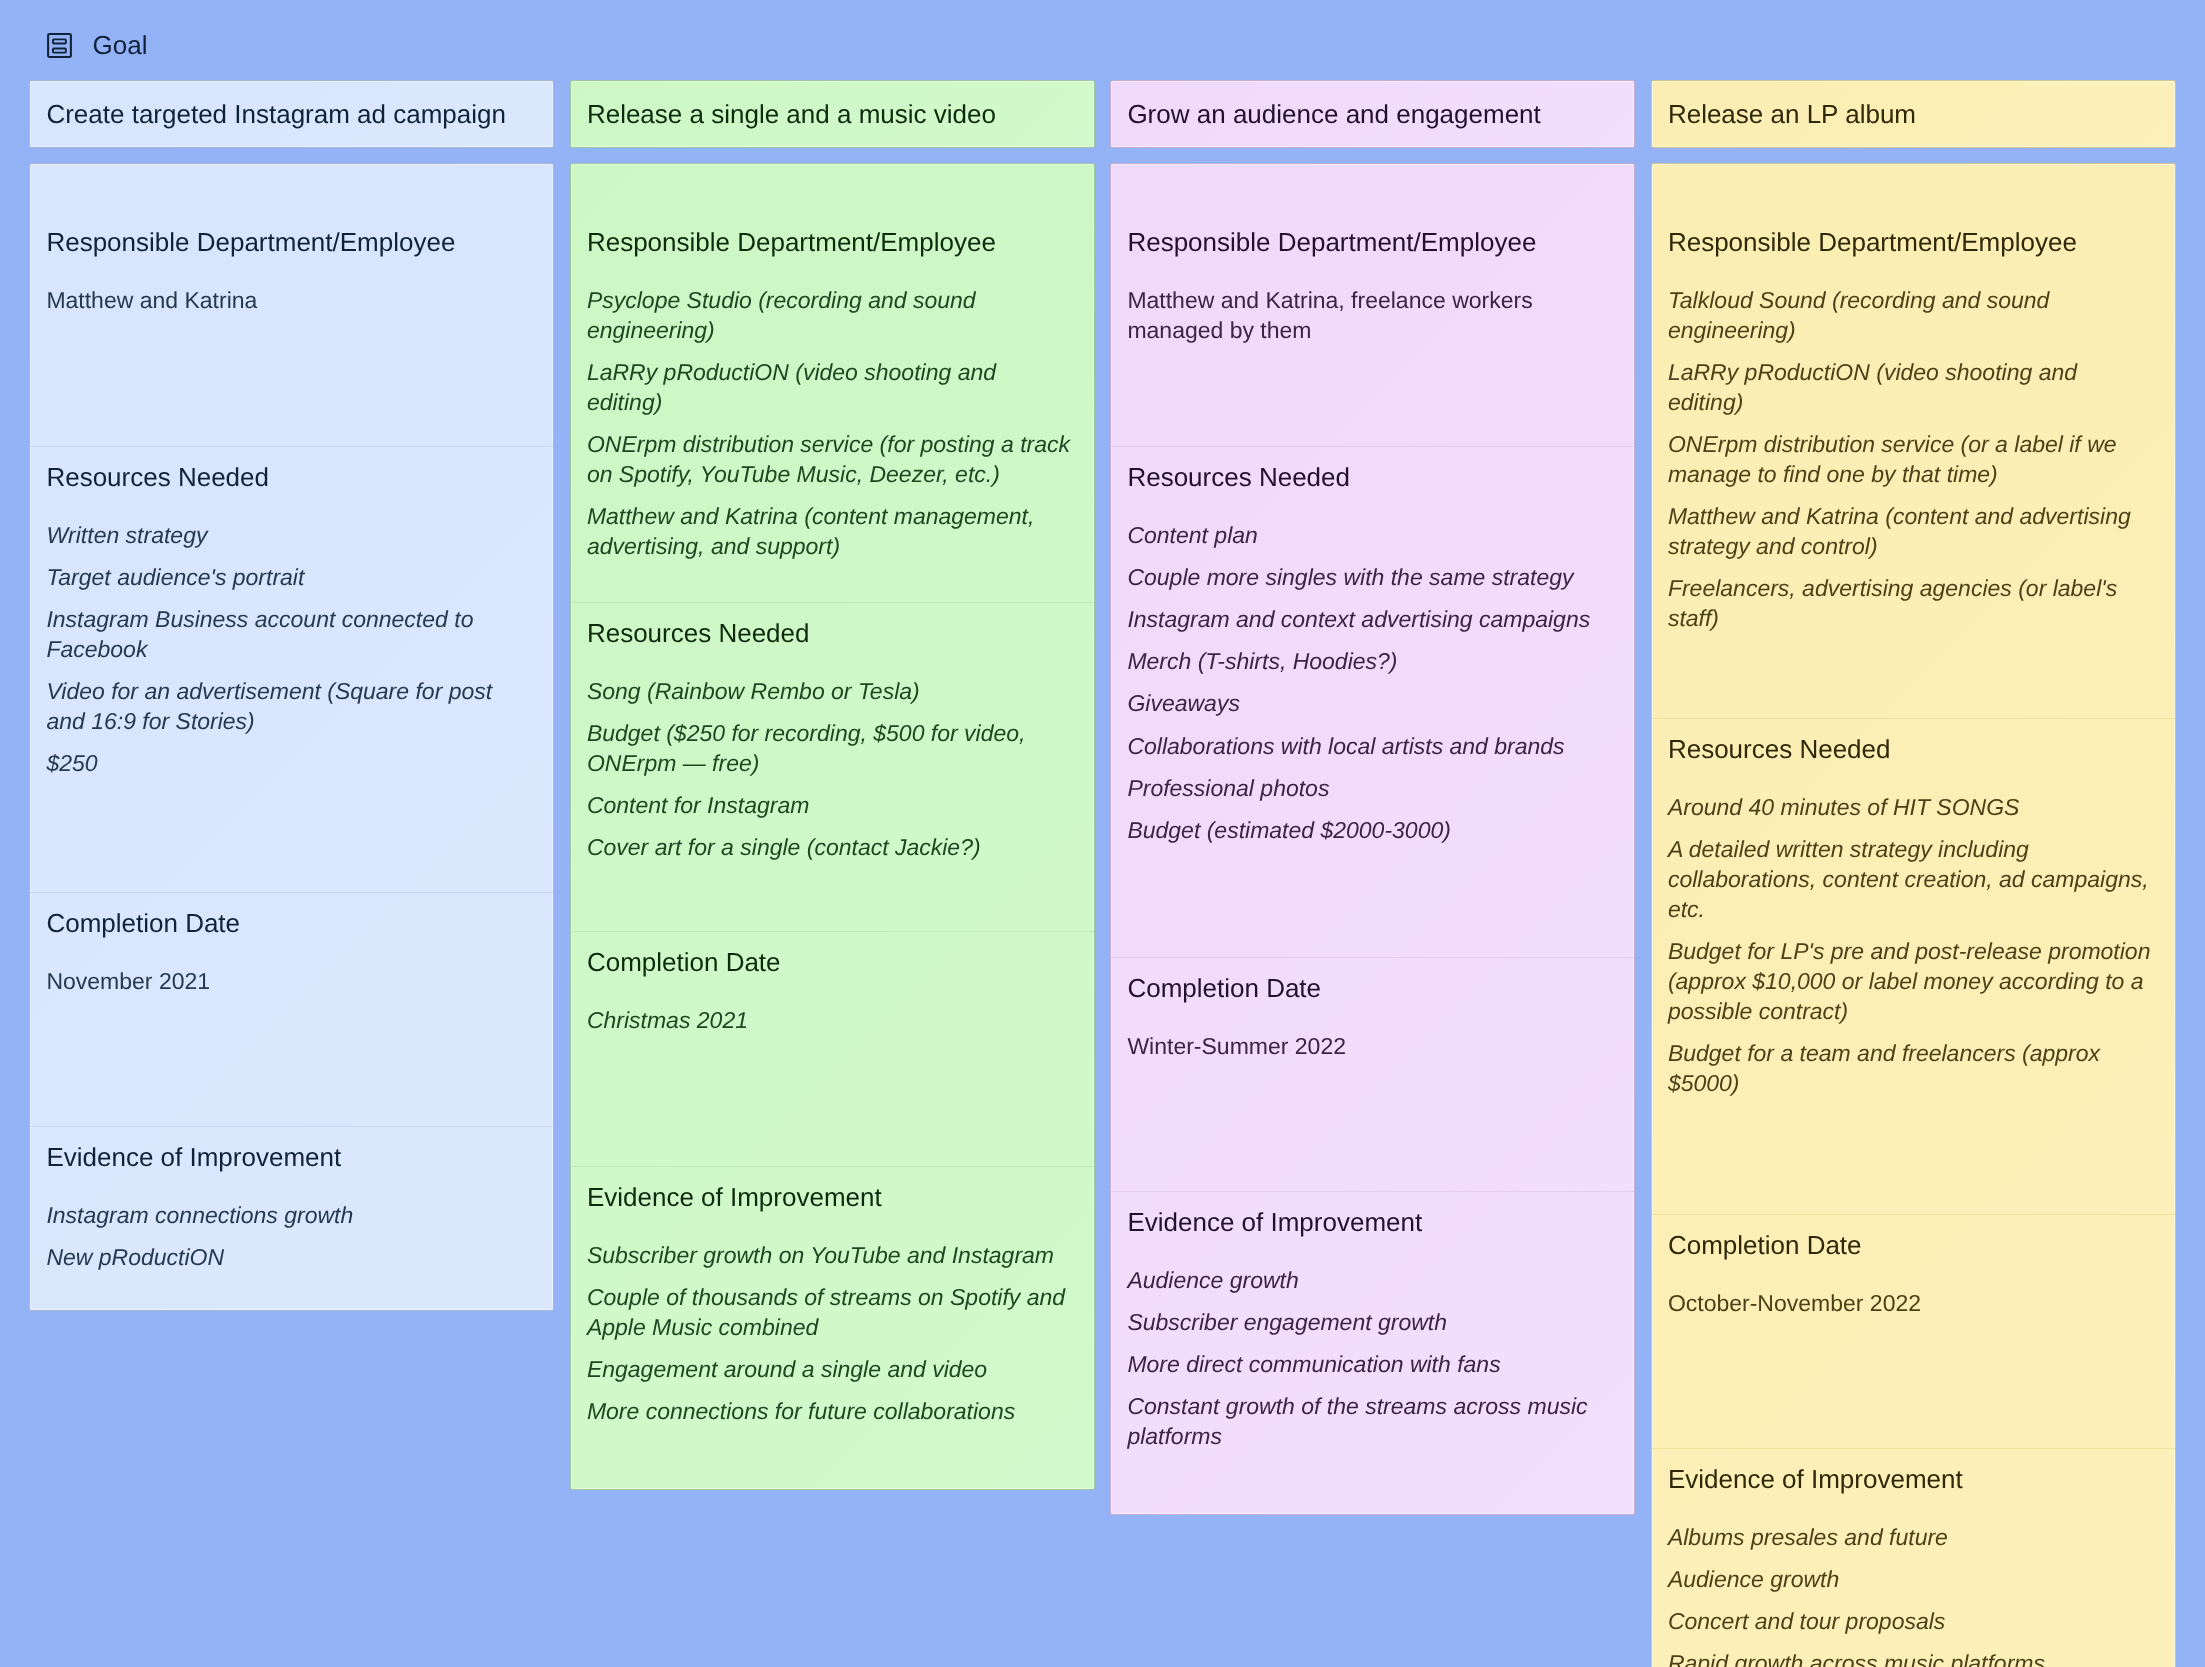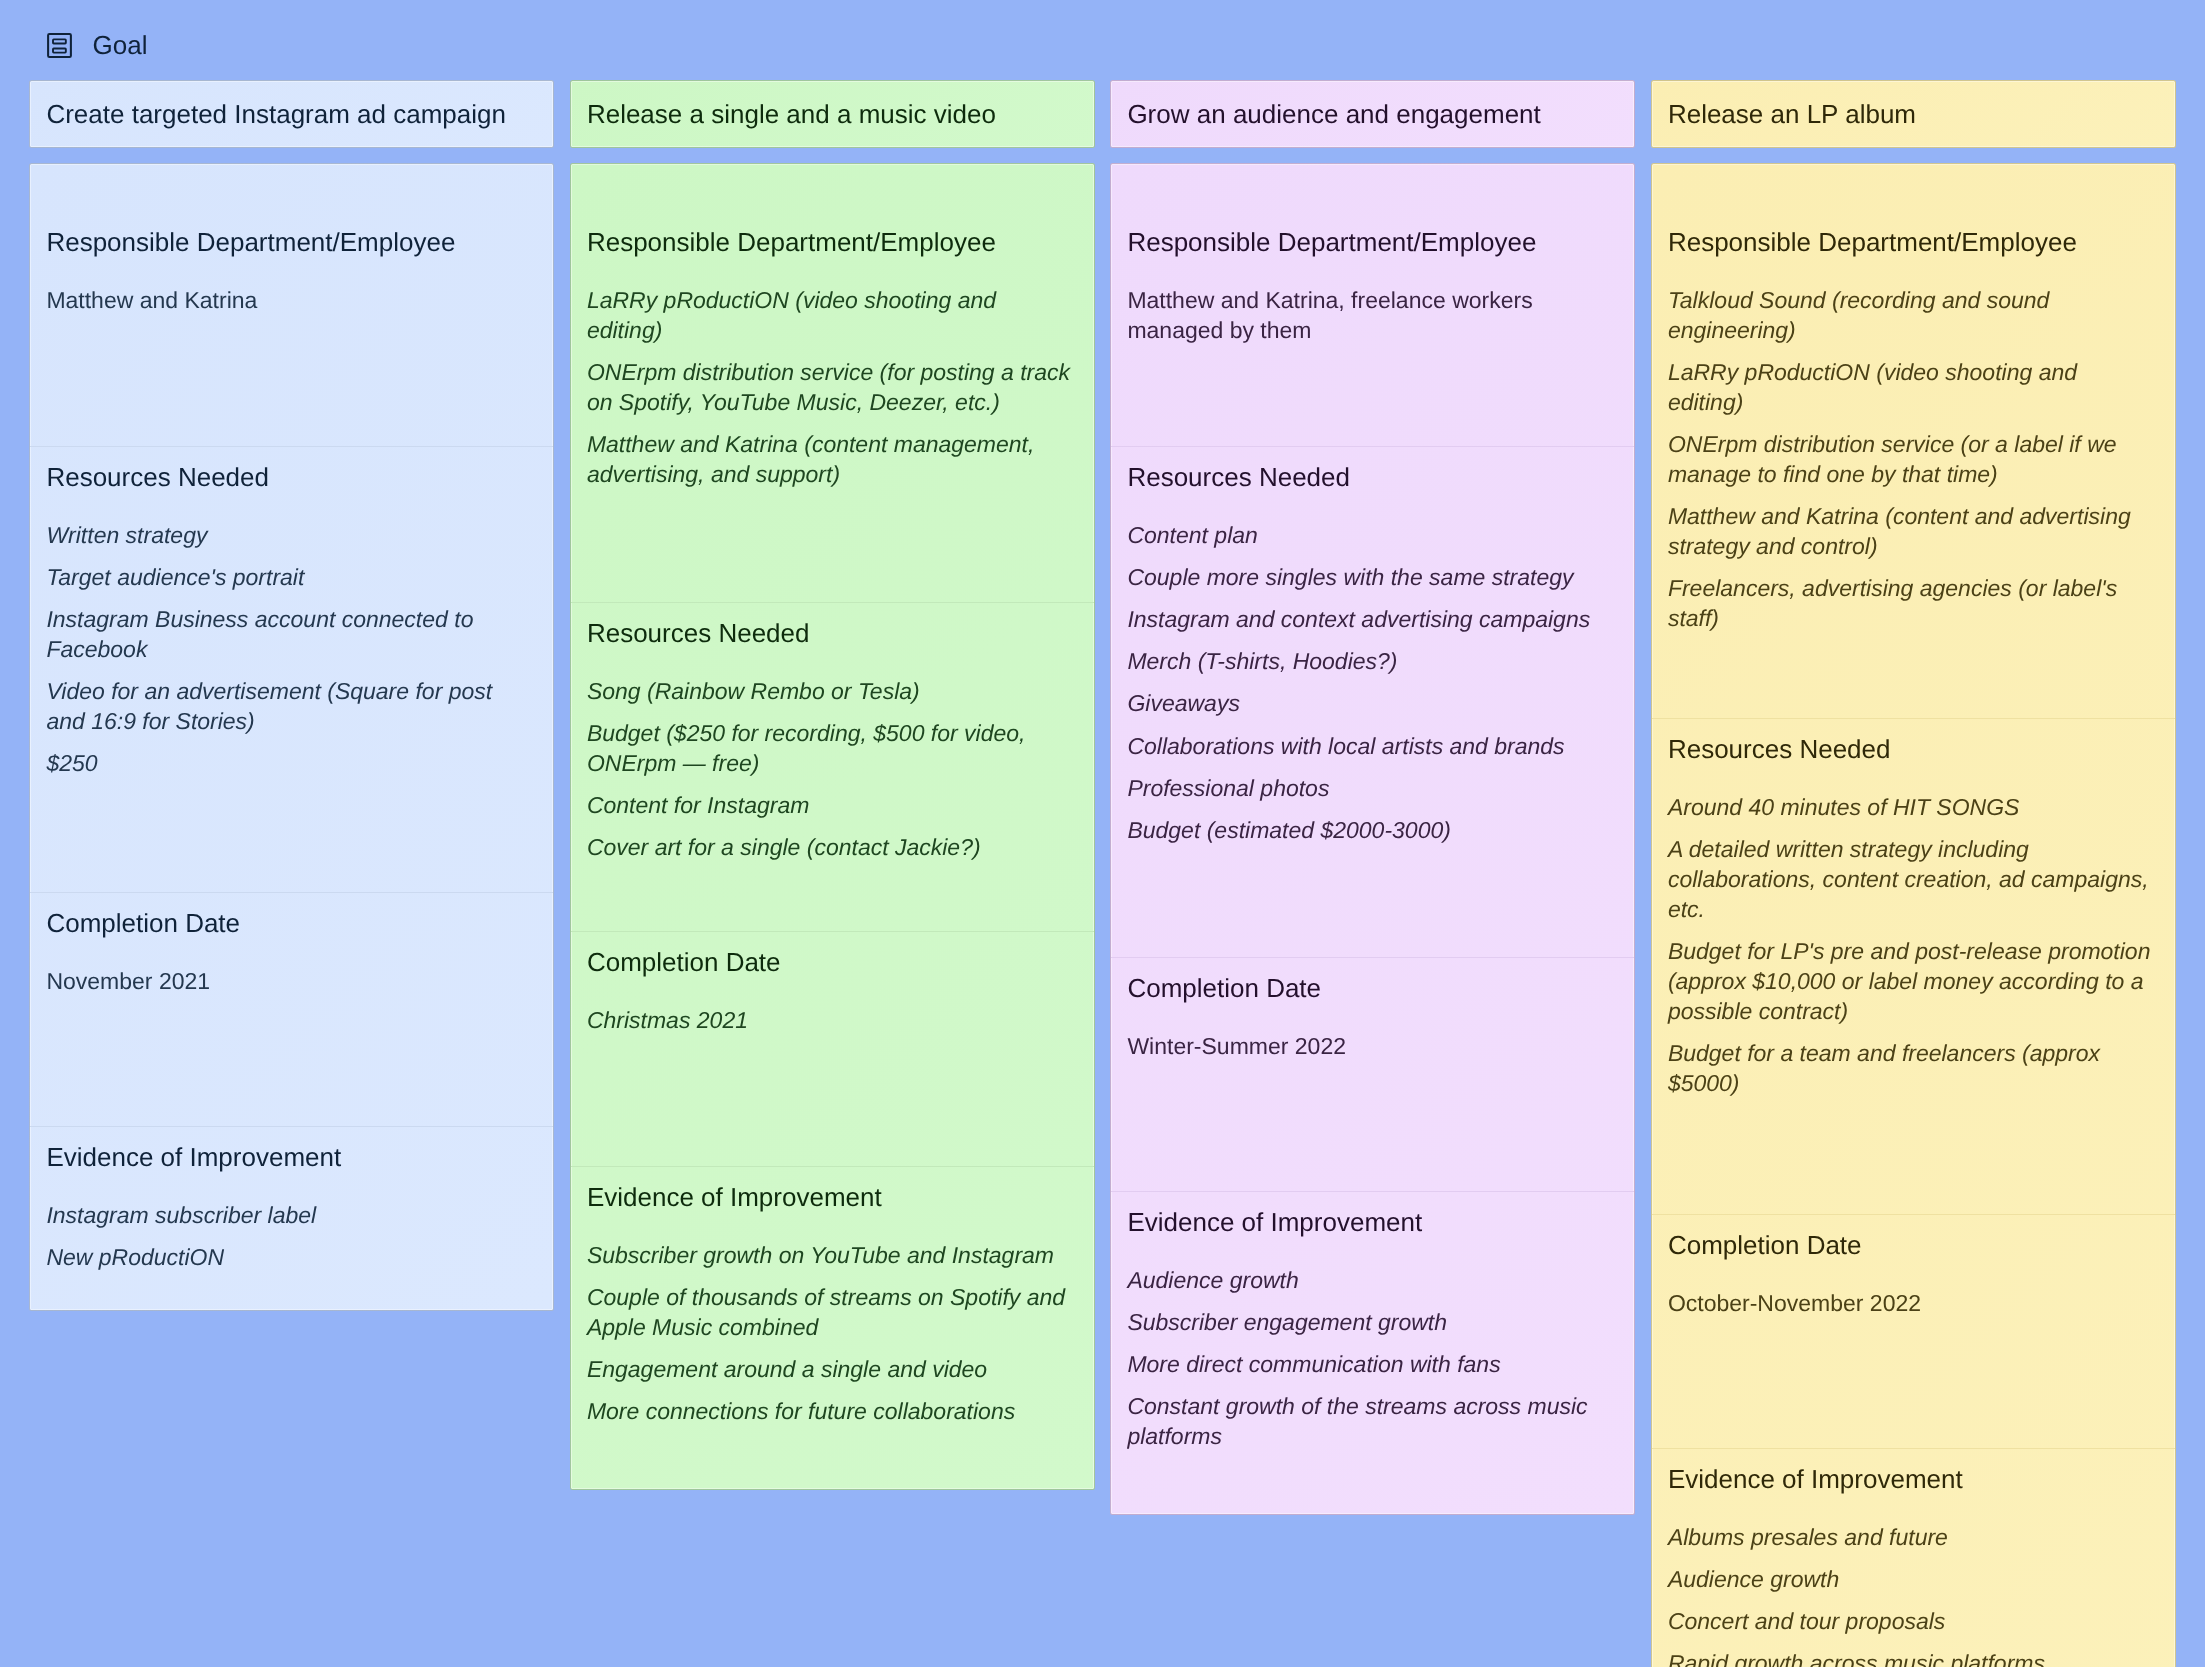--- a/index.html
+++ b/index.html
@@ -70,32 +70,33 @@
       <div class="section-item it" style="color:#24384f">Instagram Business account connected to Facebook</div>
       <div class="section-item it" style="color:#24384f">Video for an advertisement (Square for post and 16:9 for Stories)</div>
       <div class="section-item it" style="color:#24384f">$250</div>
     </div>
     <div class="section" style="height:186px;border-top-color:#cbd9f0">
       <div class="section-label">Completion Date</div>
       <div class="section-item" style="color:#24384f">November 2021</div>
     </div>
     <div class="section" style="height:184px;border-top-color:#cbd9f0">
       <div class="section-label">Evidence of Improvement</div>
-      <div class="section-item it" style="color:#24384f">Instagram subscriber label</div>
+      <div class="section-item it" style="color:#24384f">Instagram connections growth</div>
       <div class="section-item it" style="color:#24384f">New pRoductiON</div>
     </div>
   </div>
 </div>
 <div class="column">
   <div class="card card-head" style="background:linear-gradient(135deg,#cdf7c5,#d2f9cb);border-color:rgba(40,70,45,0.28);color:#0d2b0c">
     <div class="card-title">Release a single and a music video</div>
   </div>
   <div class="card card-body" style="background:linear-gradient(135deg,#cdf7c5,#d2f9cb);border-color:rgba(40,70,45,0.28);color:#0d2b0c">
     <div class="section" style="height:342px;border-top-color:#c2e9ba">
       <div class="section-label">Responsible Department/Employee</div>
+      <div class="section-item it" style="color:#1e4620">Psyclope Studio (recording and sound engineering)</div>
       <div class="section-item it" style="color:#1e4620">LaRRy pRoductiON (video shooting and editing)</div>
       <div class="section-item it" style="color:#1e4620">ONErpm distribution service (for posting a track on Spotify, YouTube Music, Deezer, etc.)</div>
       <div class="section-item it" style="color:#1e4620">Matthew and Katrina (content management, advertising, and support)</div>
     </div>
     <div class="section" style="height:281px;border-top-color:#c2e9ba">
       <div class="section-label">Resources Needed</div>
       <div class="section-item it" style="color:#1e4620">Song (Rainbow Rembo or Tesla)</div>
       <div class="section-item it" style="color:#1e4620">Budget ($250 for recording, $500 for video, ONErpm — free)</div>
       <div class="section-item it" style="color:#1e4620">Content for Instagram</div>
       <div class="section-item it" style="color:#1e4620">Cover art for a single (contact Jackie?)</div>

